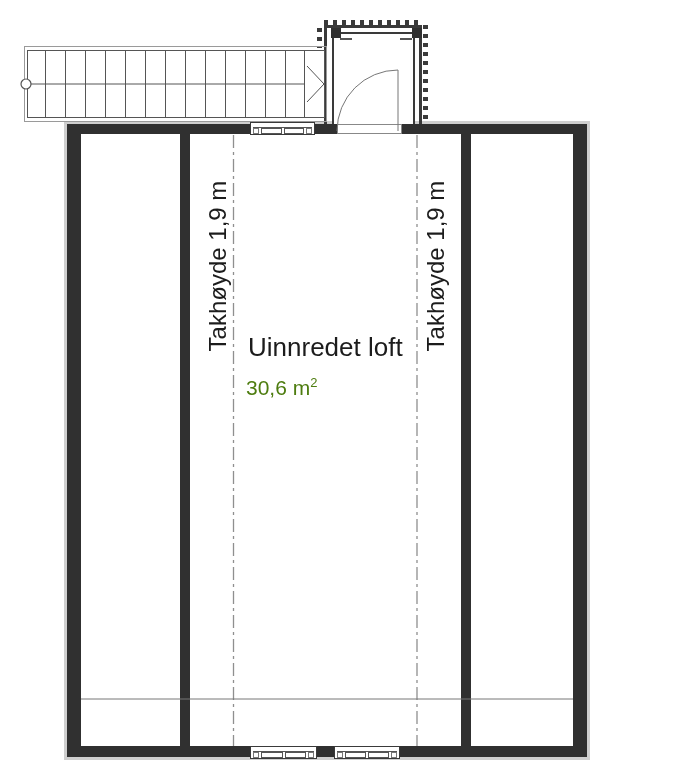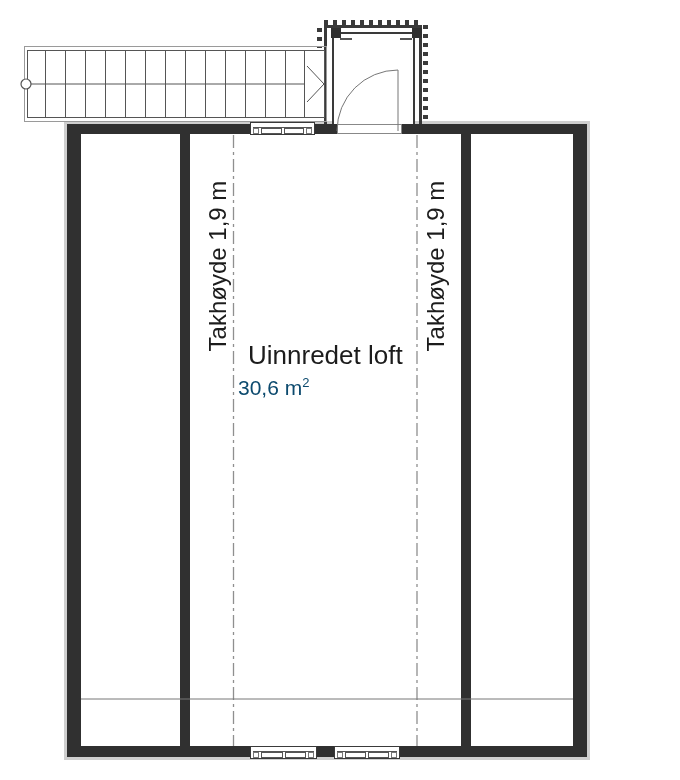--- a/index.html
+++ b/index.html
@@ -52,22 +52,22 @@
   .teeth-top{left:324px;top:20px;width:98px;}
   .teeth-right{left:423px;top:25px;height:98px;}
   .teeth-left{left:317px;top:28px;height:20px;}
   
   .stair-offset{left:24px;top:46px;width:303px;height:76px;border:1px solid #9a9a9a;box-sizing:border-box;z-index:2;}
   .stair-box{left:27px;top:50px;width:298px;height:68px;border:1px solid #555;background:#fff;box-sizing:border-box;z-index:2;}
   .stair-treads{left:45px;top:50px;width:260px;height:68px;z-index:2;
     background:repeating-linear-gradient(90deg,#555 0 1px,transparent 1px 20px);
     border-right:1px solid #555;box-sizing:border-box;}
   
-  .room-label{left:248px;top:340px;font-size:26px;color:#1c1c1c;z-index:5;white-space:nowrap;}
-  .room-area{left:238px;top:375px;font-size:21px;color:#0c4a6e;z-index:5;white-space:nowrap;}
+  .room-label{left:248px;top:332px;font-size:26px;color:#1c1c1c;z-index:5;white-space:nowrap;}
+  .room-area{left:246px;top:375px;font-size:21px;color:#4d7c0f;z-index:5;white-space:nowrap;}
   .room-area sup{font-size:13px;}
   .height-label{width:180px;top:254px;height:24px;line-height:24px;text-align:center;
     font-size:24px;color:#1c1c1c;z-index:5;transform:rotate(-90deg);white-space:nowrap;}
   .height-label.left{left:128px;}
   .height-label.right{left:346px;}
   
   .overlay{left:0;top:0;width:680px;height:780px;z-index:6;pointer-events:none;}
 </style>
 </head>
 <body>

